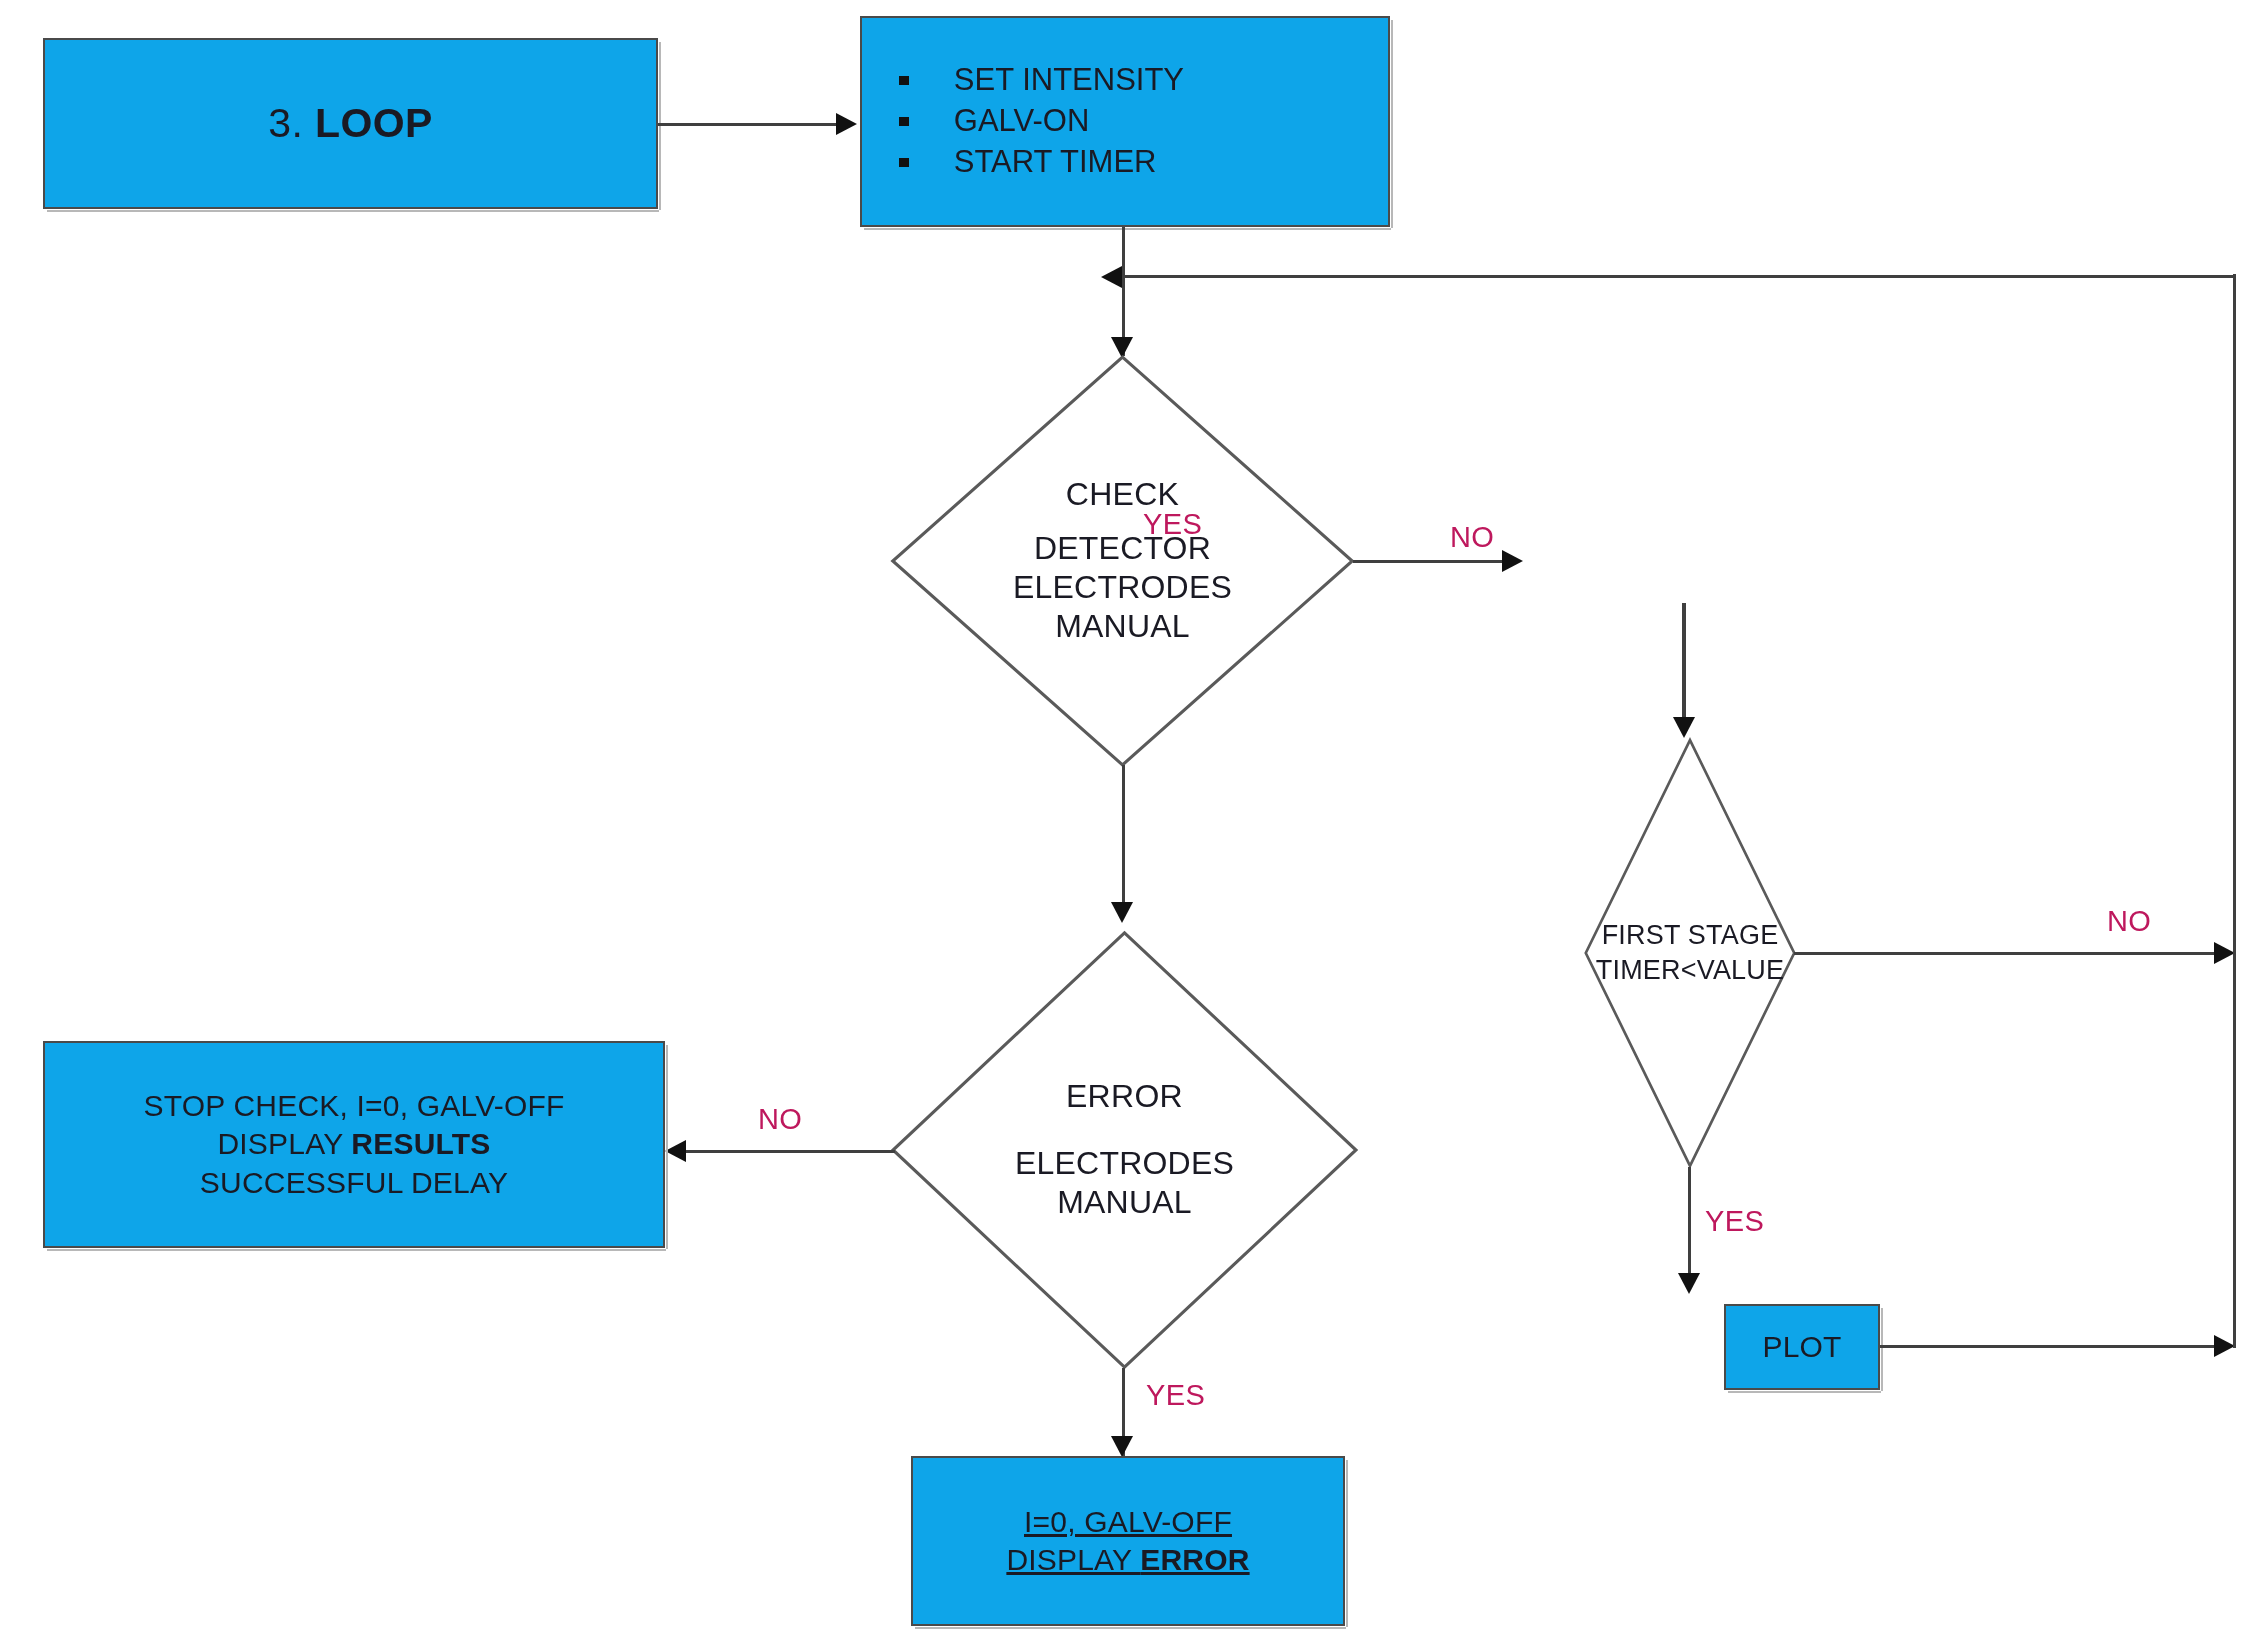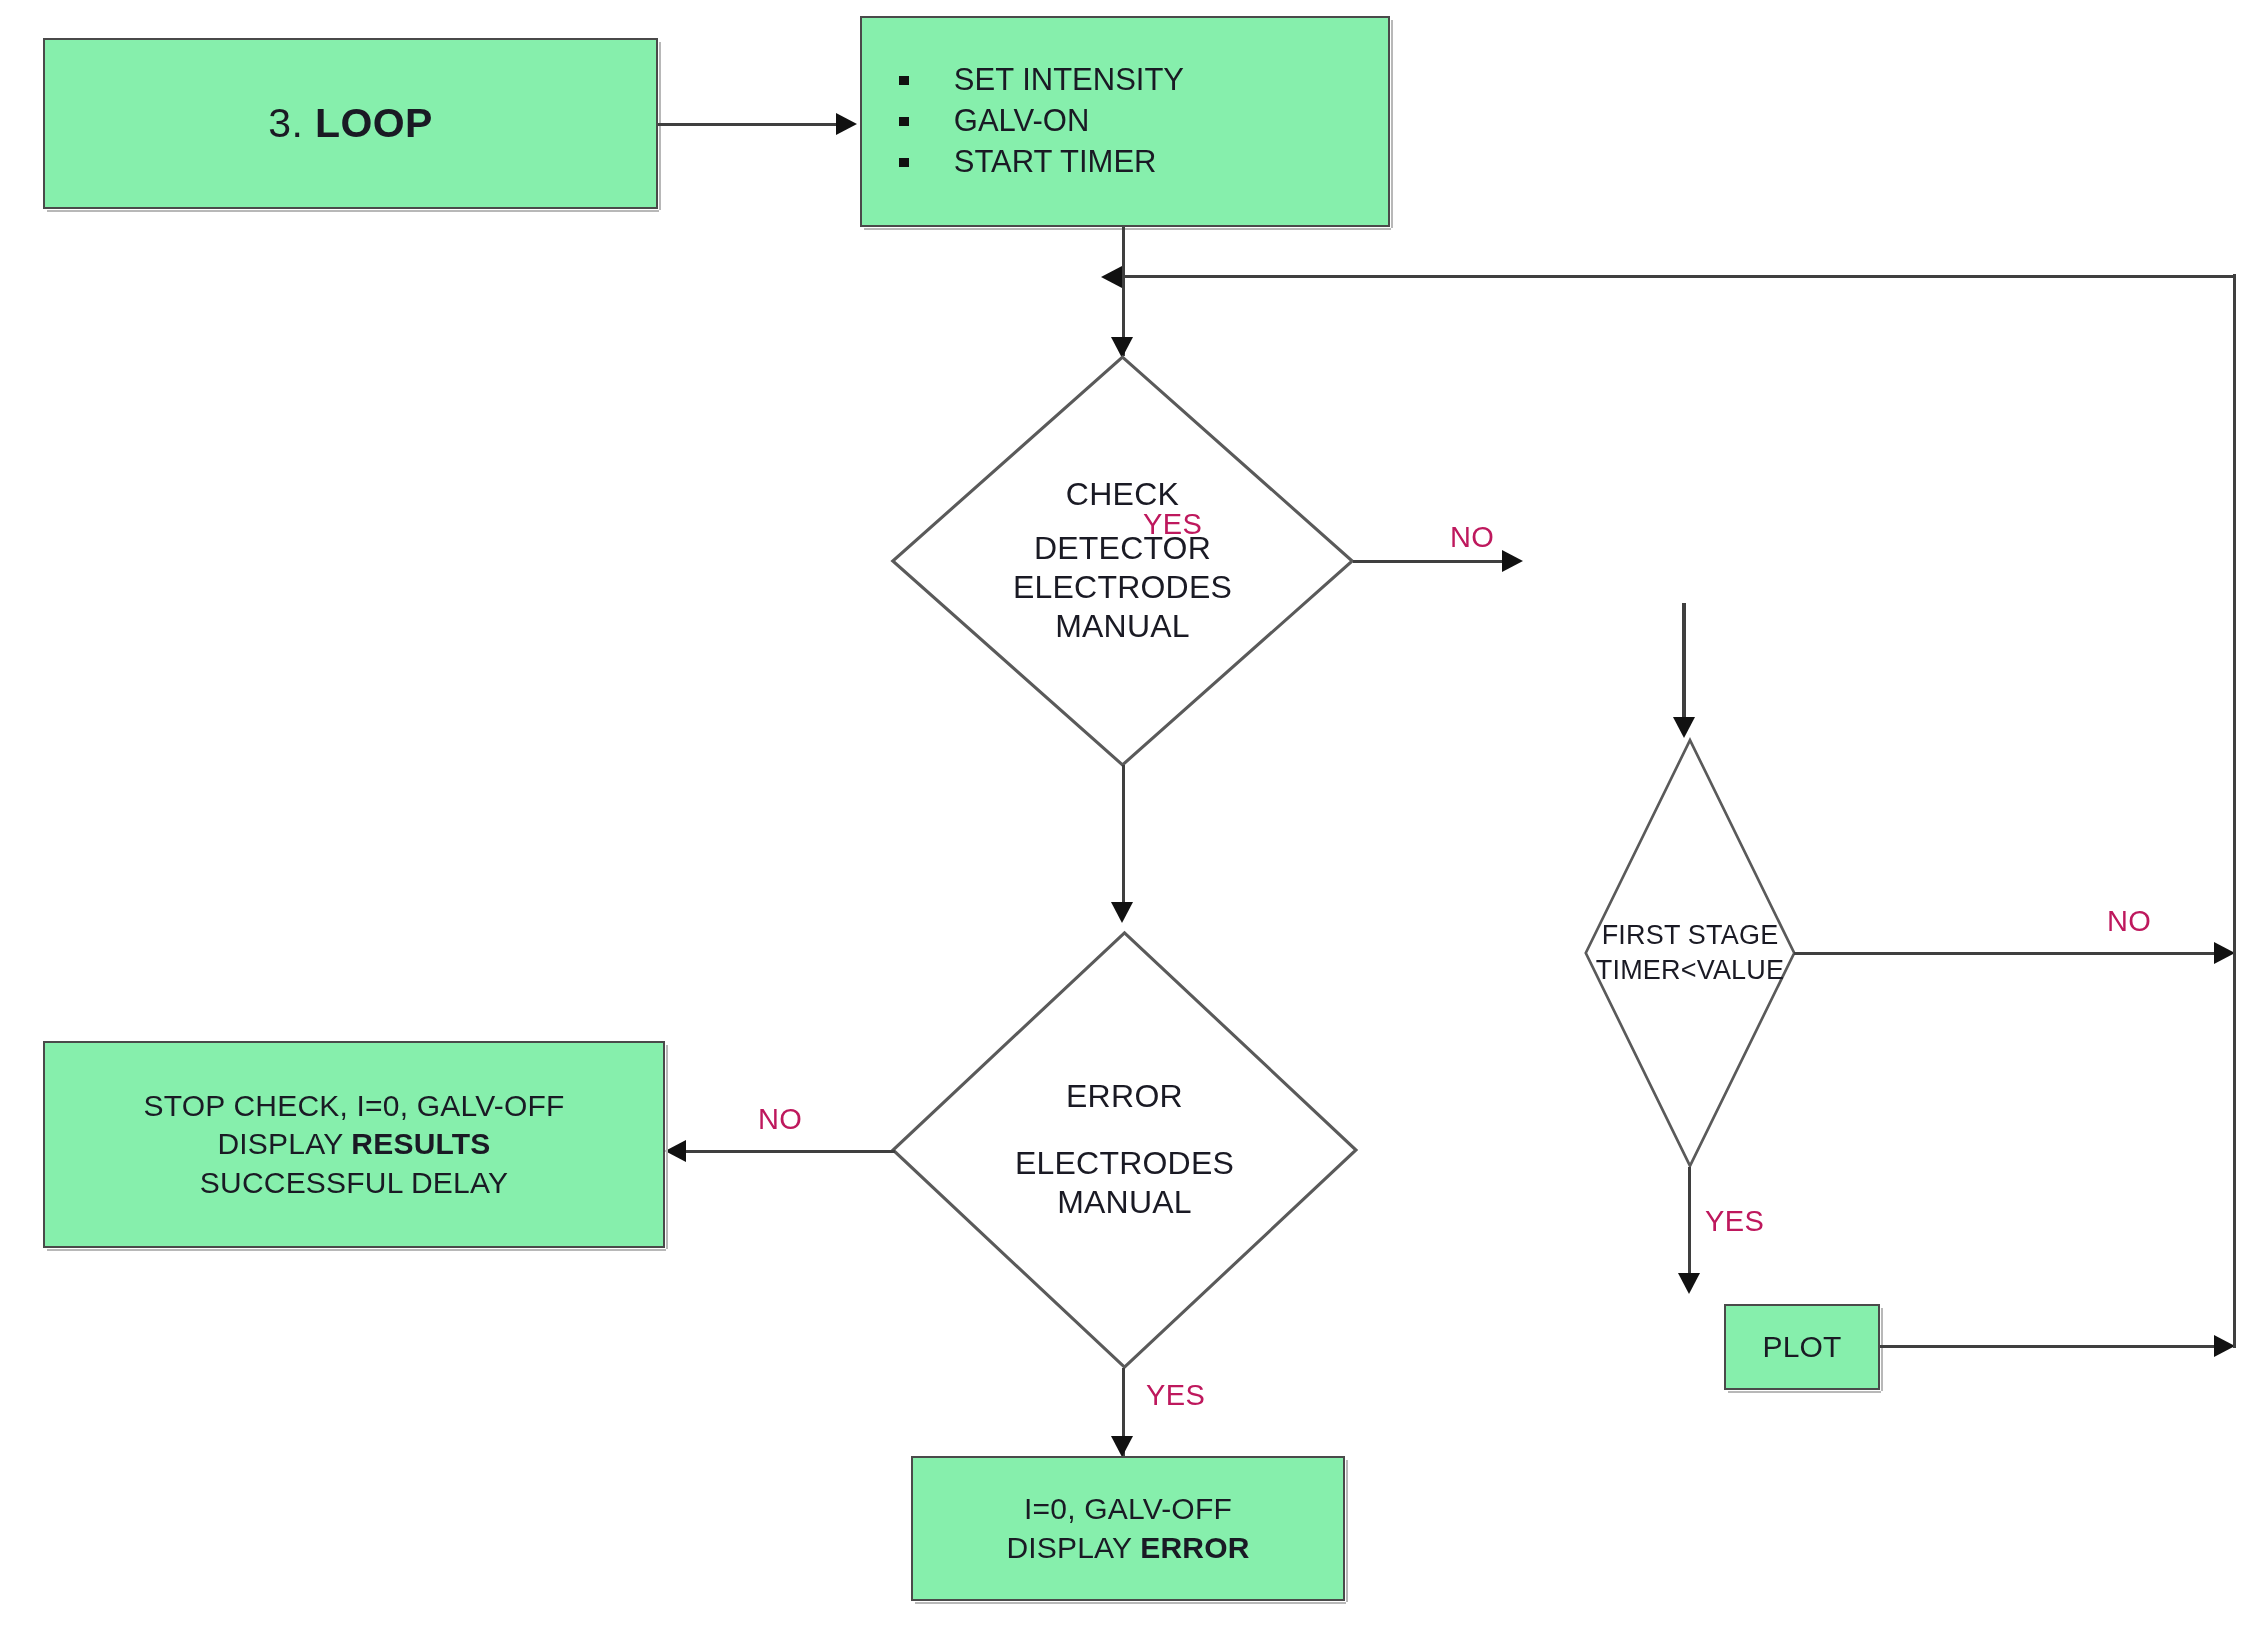--- a/index.html
+++ b/index.html
@@ -20,21 +20,21 @@
     box-sizing: border-box;
     display: flex;
     flex-direction: column;
     align-items: center;
     justify-content: center;
     text-align: center;
     color: #1a1a24;
   }
   .boxnode {
     border: 2.7px solid #4a4a4a;
-    background: #86efac;
+    background: #0ea5e9;
   }
   .boxnode::after {
     content: "";
     position: absolute;
     left: 1.8px; right: -2.7px; bottom: -5.3px; height: 2.7px;
     background: #b8b8b8;
   }
   .boxnode::before {
     content: "";
     position: absolute;
@@ -242,19 +242,19 @@
   <div class="node boxnode" style="left:43px; top:1041px; width:622px; height:207px;">
     <div class="box-line">STOP CHECK, I=0, GALV-OFF</div>
     <div class="box-line"><span>DISPLAY </span><span class="b">RESULTS</span></div>
     <div class="box-line">SUCCESSFUL DELAY</div>
   </div>
 
   <div class="line v" style="left:1122px; top:1368px; height:89px;"></div>
   <div class="arrow down" style="left:1111px; top:1436px;"></div>
   <div class="edge-label" style="left:1146px; top:1379px;">YES</div>
 
-  <div class="node boxnode" style="left:911px; top:1456px; width:434px; height:145px;">
+  <div class="node boxnode" style="left:911px; top:1456px; width:434px; height:170px;text-decoration:underline;">
     <div class="box-line">I=0, GALV-OFF</div>
     <div class="box-line"><span>DISPLAY </span><span class="b">ERROR</span></div>
   </div>
 
 </div>
 
 
 </body></html>

